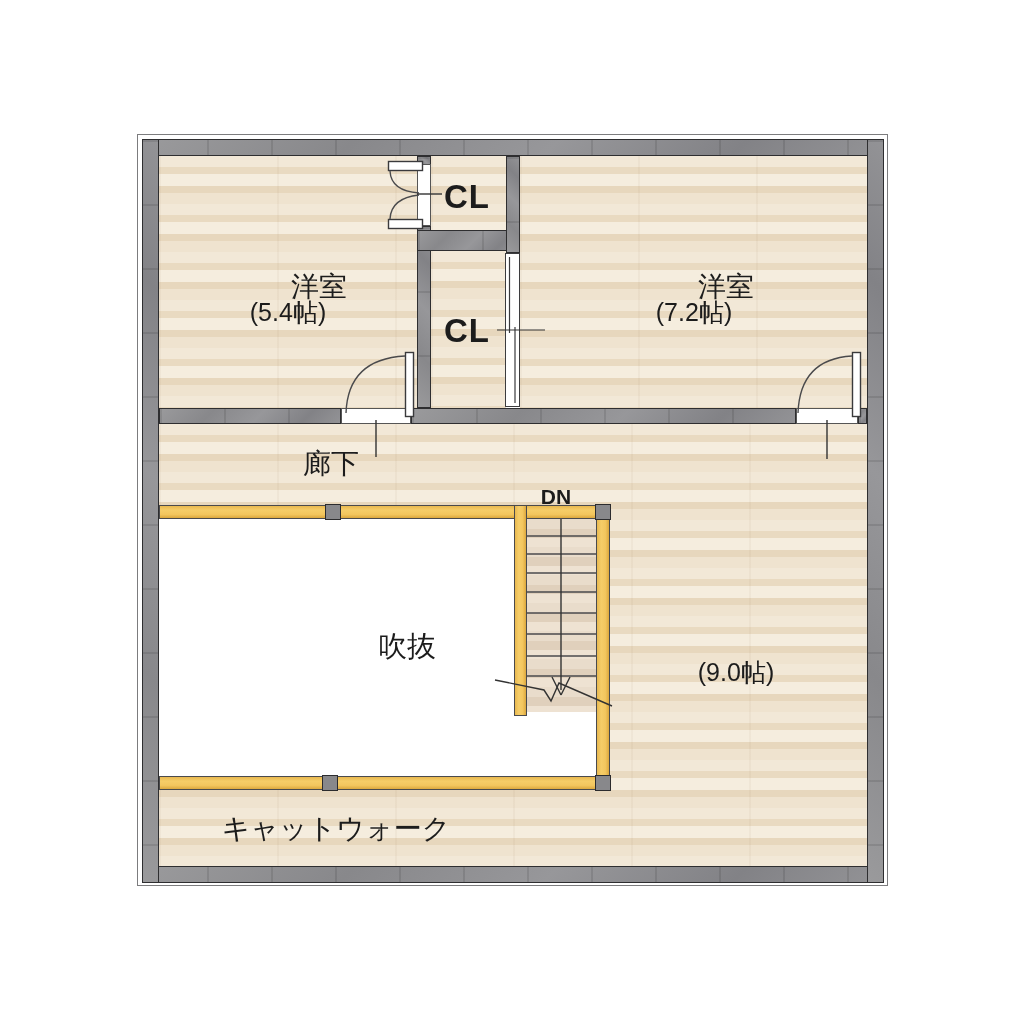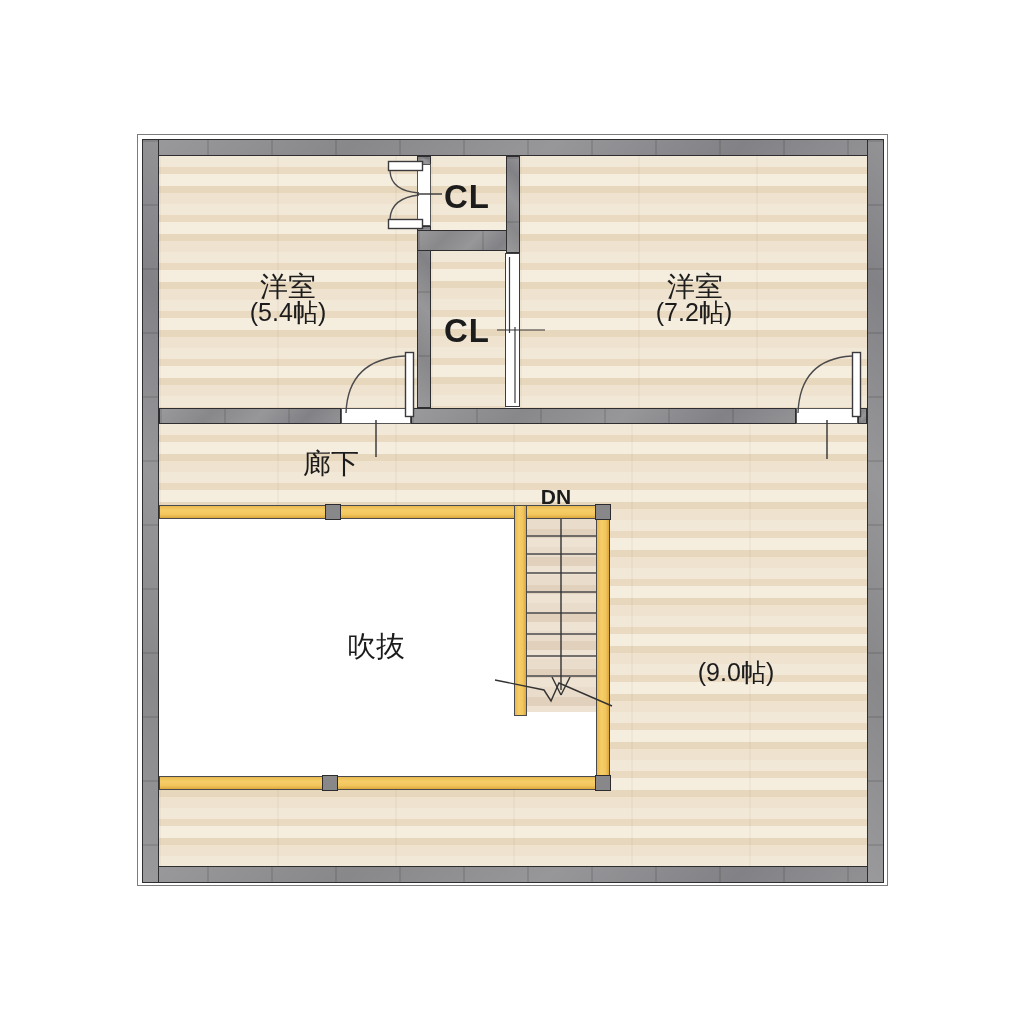--- a/index.html
+++ b/index.html
@@ -44,21 +44,21 @@
   .rail.v{background:linear-gradient(90deg,#e8b84f 0%,#f6cd68 35%,#f3c65e 70%,#dca83e 100%);}
   .post{background:#88888b;border:1.5px solid #2c2c2e;box-sizing:border-box;}
   .void{background:#ffffff;}
   .outline-box{border:1px solid #7c7c7e;box-sizing:border-box;}
   .slidedoor{background:#ffffff;border:1.2px solid #3c3c3e;box-sizing:border-box;}
   
   .lbl{
     position:absolute;transform:translate(-50%,-50%);
     white-space:nowrap;color:#1c1c1c;line-height:1;
   }
-  .lbl.big{font-size:28px;}
+  .lbl.big{font-size:28px;margin-left:31px;}
   .lbl.mid{font-size:28px;}
   .lbl.area{font-size:25px;}
   .lbl.cl{font-size:33px;font-weight:600;letter-spacing:1px;}
   .lbl.dn{font-size:21px;font-weight:700;}
   svg.overlay{position:absolute;left:0;top:0;pointer-events:none;}
 </style>
 </head>
 <body>
 
 <div id="canvas">
@@ -163,14 +163,15 @@
   <div class="lbl area" style="left:694px;top:312px;">(7.2帖)</div>
 
   <div class="lbl mid" style="left:331px;top:464px;">廊下</div>
 
   <div class="lbl dn" style="left:556px;top:496px;">DN</div>
 
   <div class="lbl big" style="left:376px;top:646px;font-size:29px;">吹抜</div>
 
   <div class="lbl area" style="left:736px;top:672px;">(9.0帖)</div>
 
+  <div class="lbl mid" style="left:336px;top:829px;">キャットウォーク</div>
 
 </div>
 
 </body></html>

